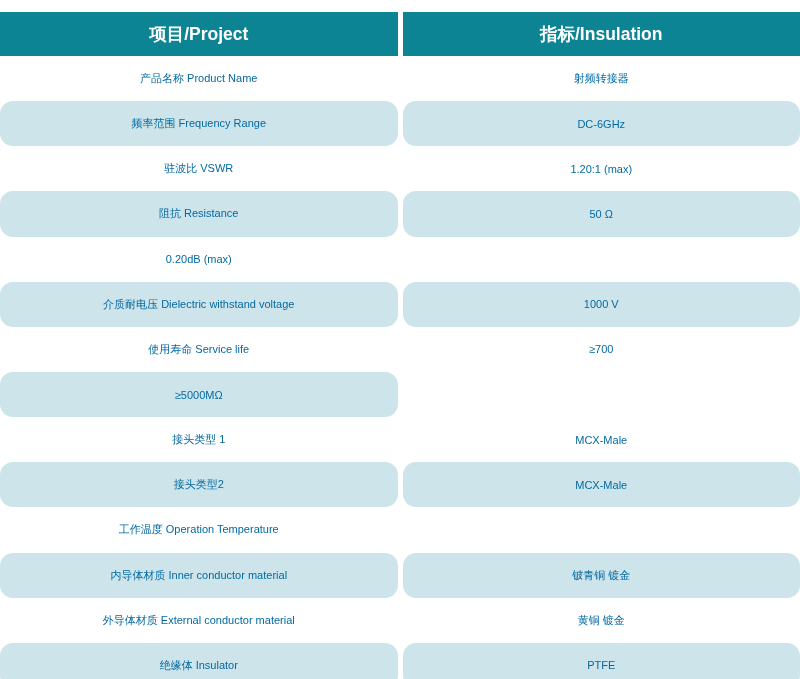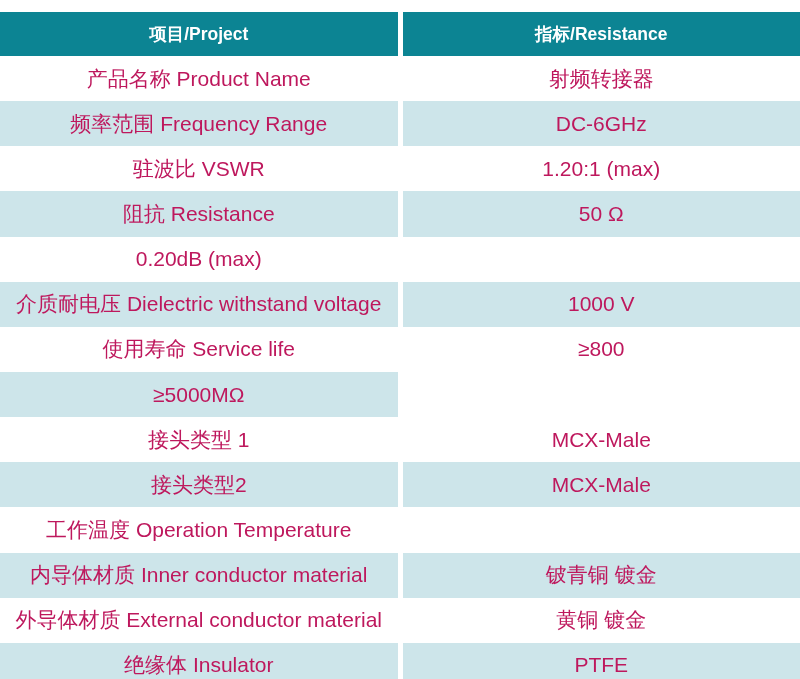--- a/index.html
+++ b/index.html
@@ -23,44 +23,45 @@
   }
   .row {
     display: grid;
     grid-template-columns: 1fr 1fr;
     column-gap: 5px;
   }
   .cell {
     display: flex;
     align-items: center;
     justify-content: center;
-    font-size: 21px;
-    color: #be185d;
+    font-size: 11px;
+    color: #0369a1;
     background: #ffffff;
     white-space: nowrap;
   }
   .row.header .cell {
     background: #0c8493;
     color: #ffffff;
     font-weight: bold;
     font-size: 17.5px;
   }
   .row.alt .cell {
     background: #cde5ea;
+    border-radius: 13px;
   }
 </style>
 </head>
 <body>
 
 <div class="page">
   <div class="spec-table">
 
     <div class="row header">
       <div class="cell">项目/Project</div>
-      <div class="cell">指标/Resistance</div>
+      <div class="cell">指标/Insulation</div>
     </div>
 
     <div class="row">
       <div class="cell">产品名称 Product Name</div>
       <div class="cell">射频转接器</div>
     </div>
 
     <div class="row alt">
       <div class="cell">频率范围 Frequency Range</div>
       <div class="cell">DC-6GHz</div>
@@ -80,21 +81,21 @@
       <div class="cell">0.20dB (max)</div>
     </div>
 
     <div class="row alt">
       <div class="cell">介质耐电压 Dielectric withstand voltage</div>
       <div class="cell">1000 V</div>
     </div>
 
     <div class="row">
       <div class="cell">使用寿命 Service life</div>
-      <div class="cell">≥800</div>
+      <div class="cell">≥700</div>
     </div>
 
     <div class="row alt">
       <div class="cell">≥5000MΩ</div>
     </div>
 
     <div class="row">
       <div class="cell">接头类型 1</div>
       <div class="cell">MCX-Male</div>
     </div>

